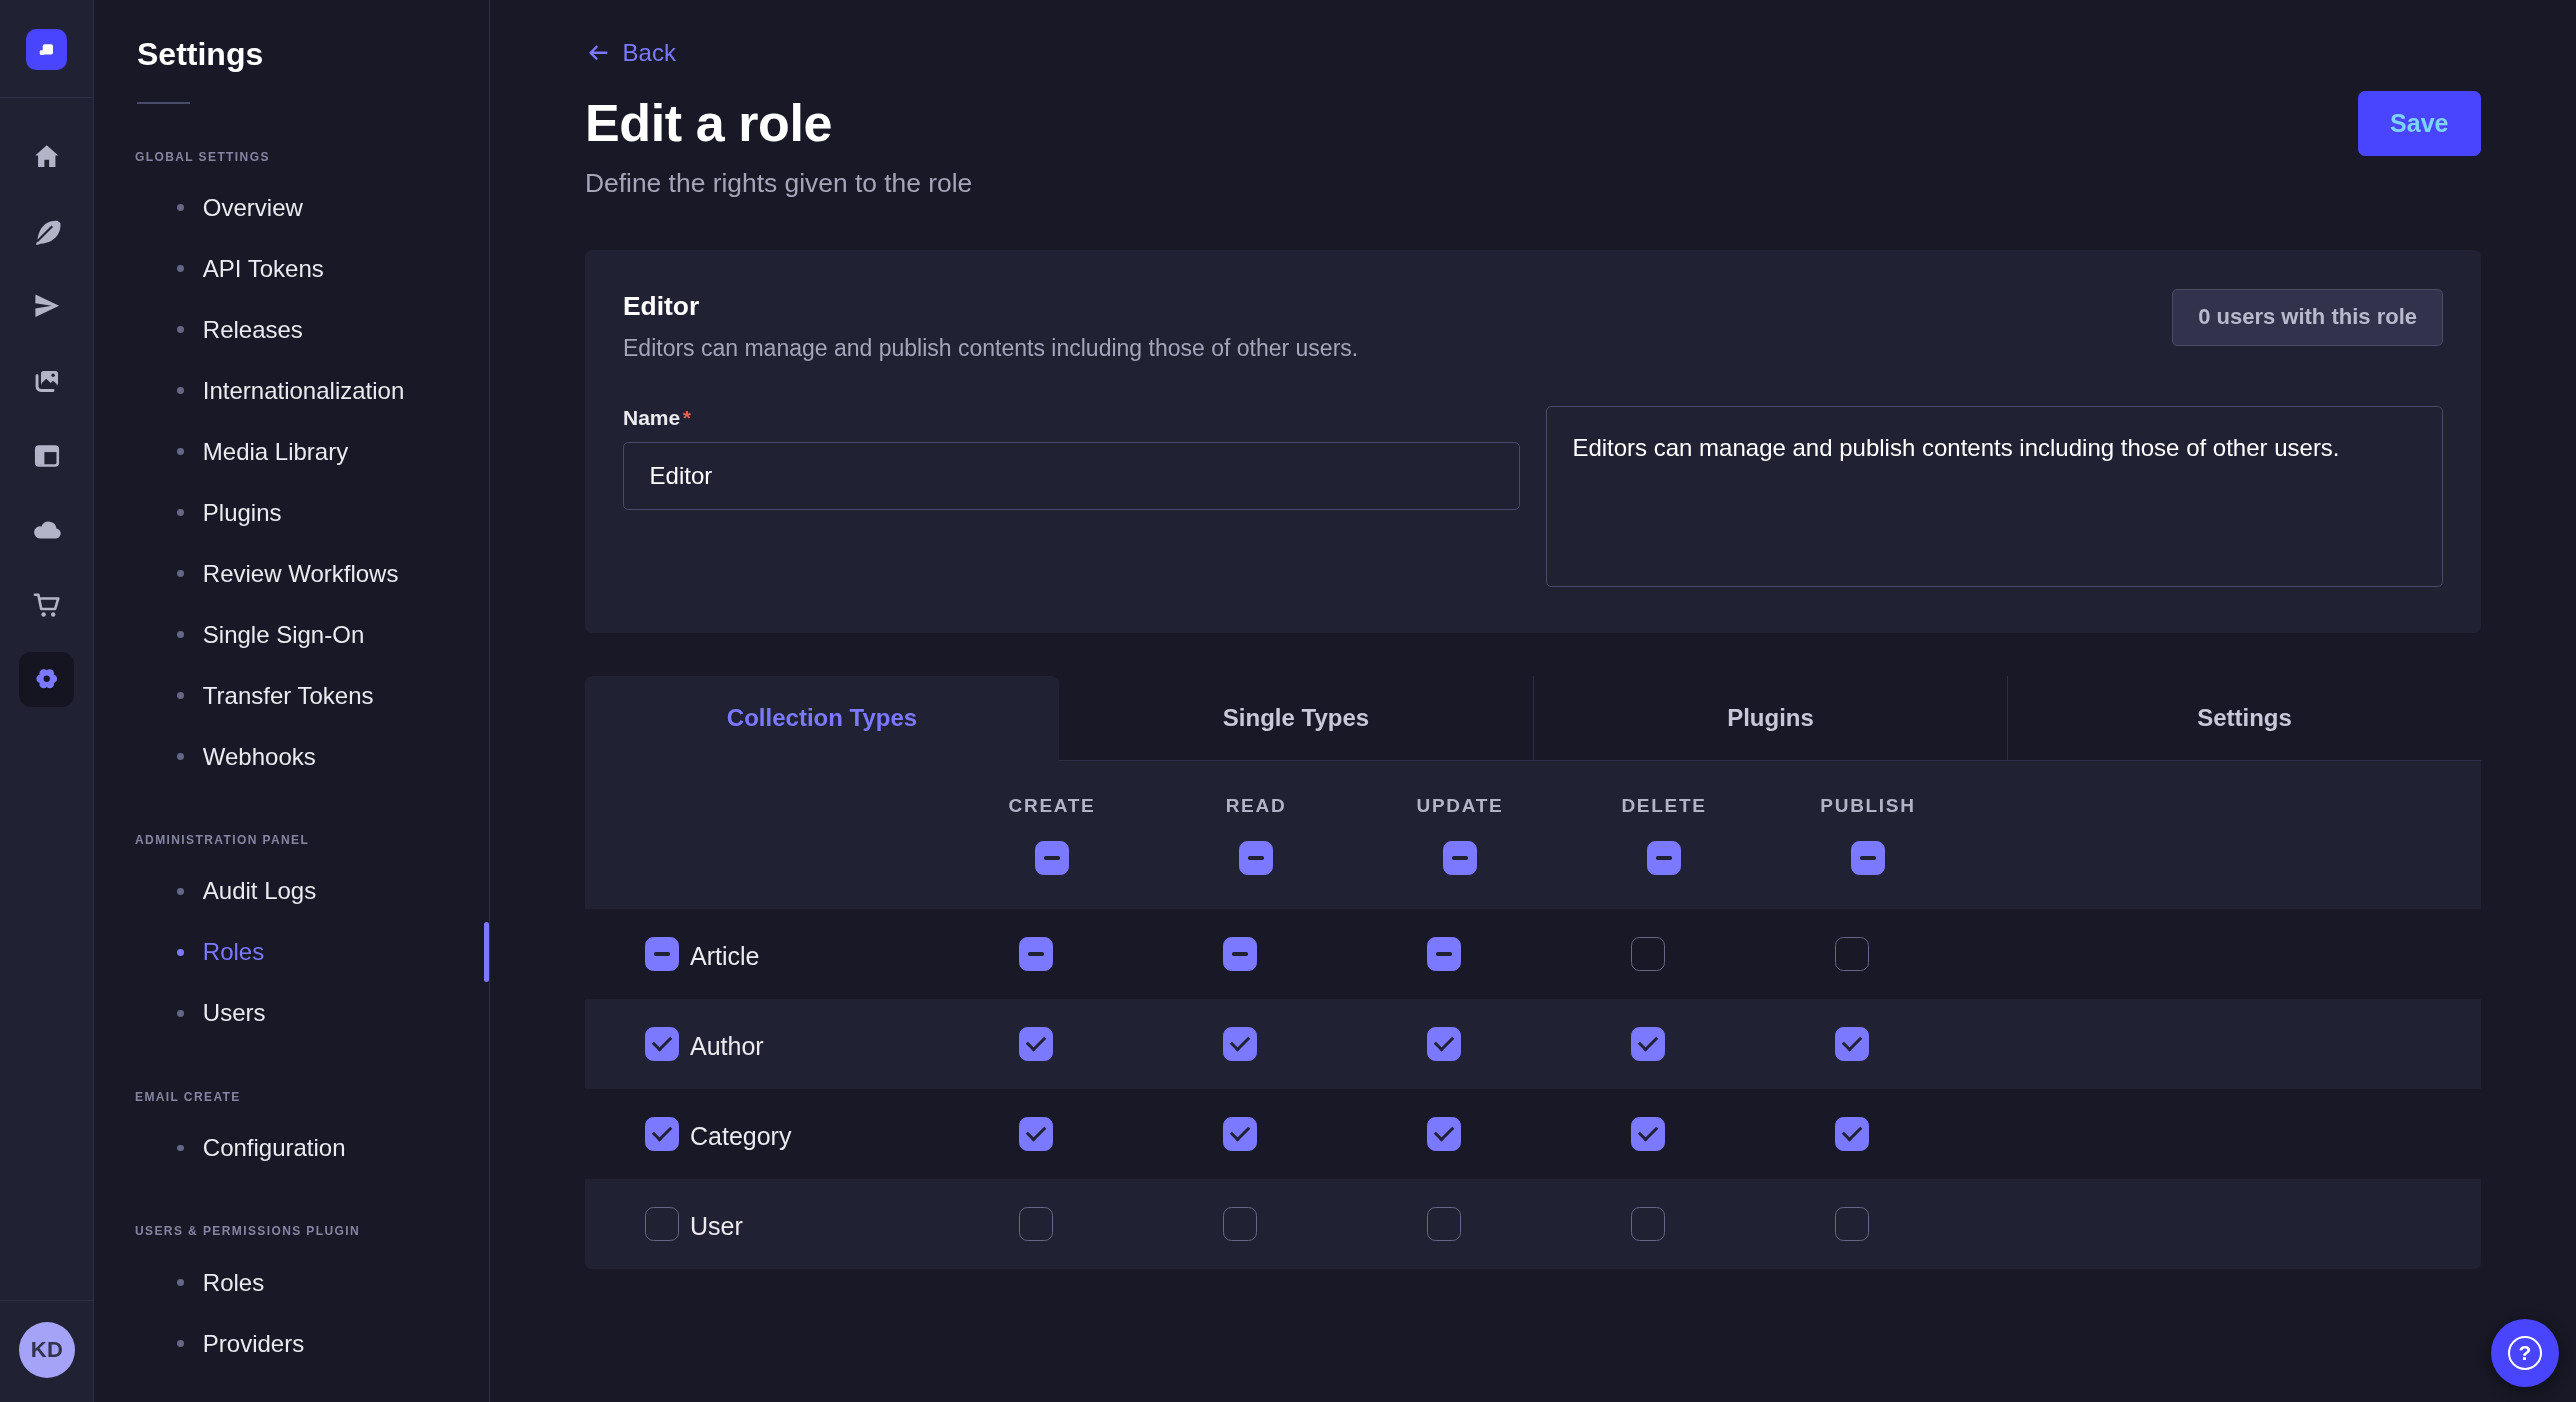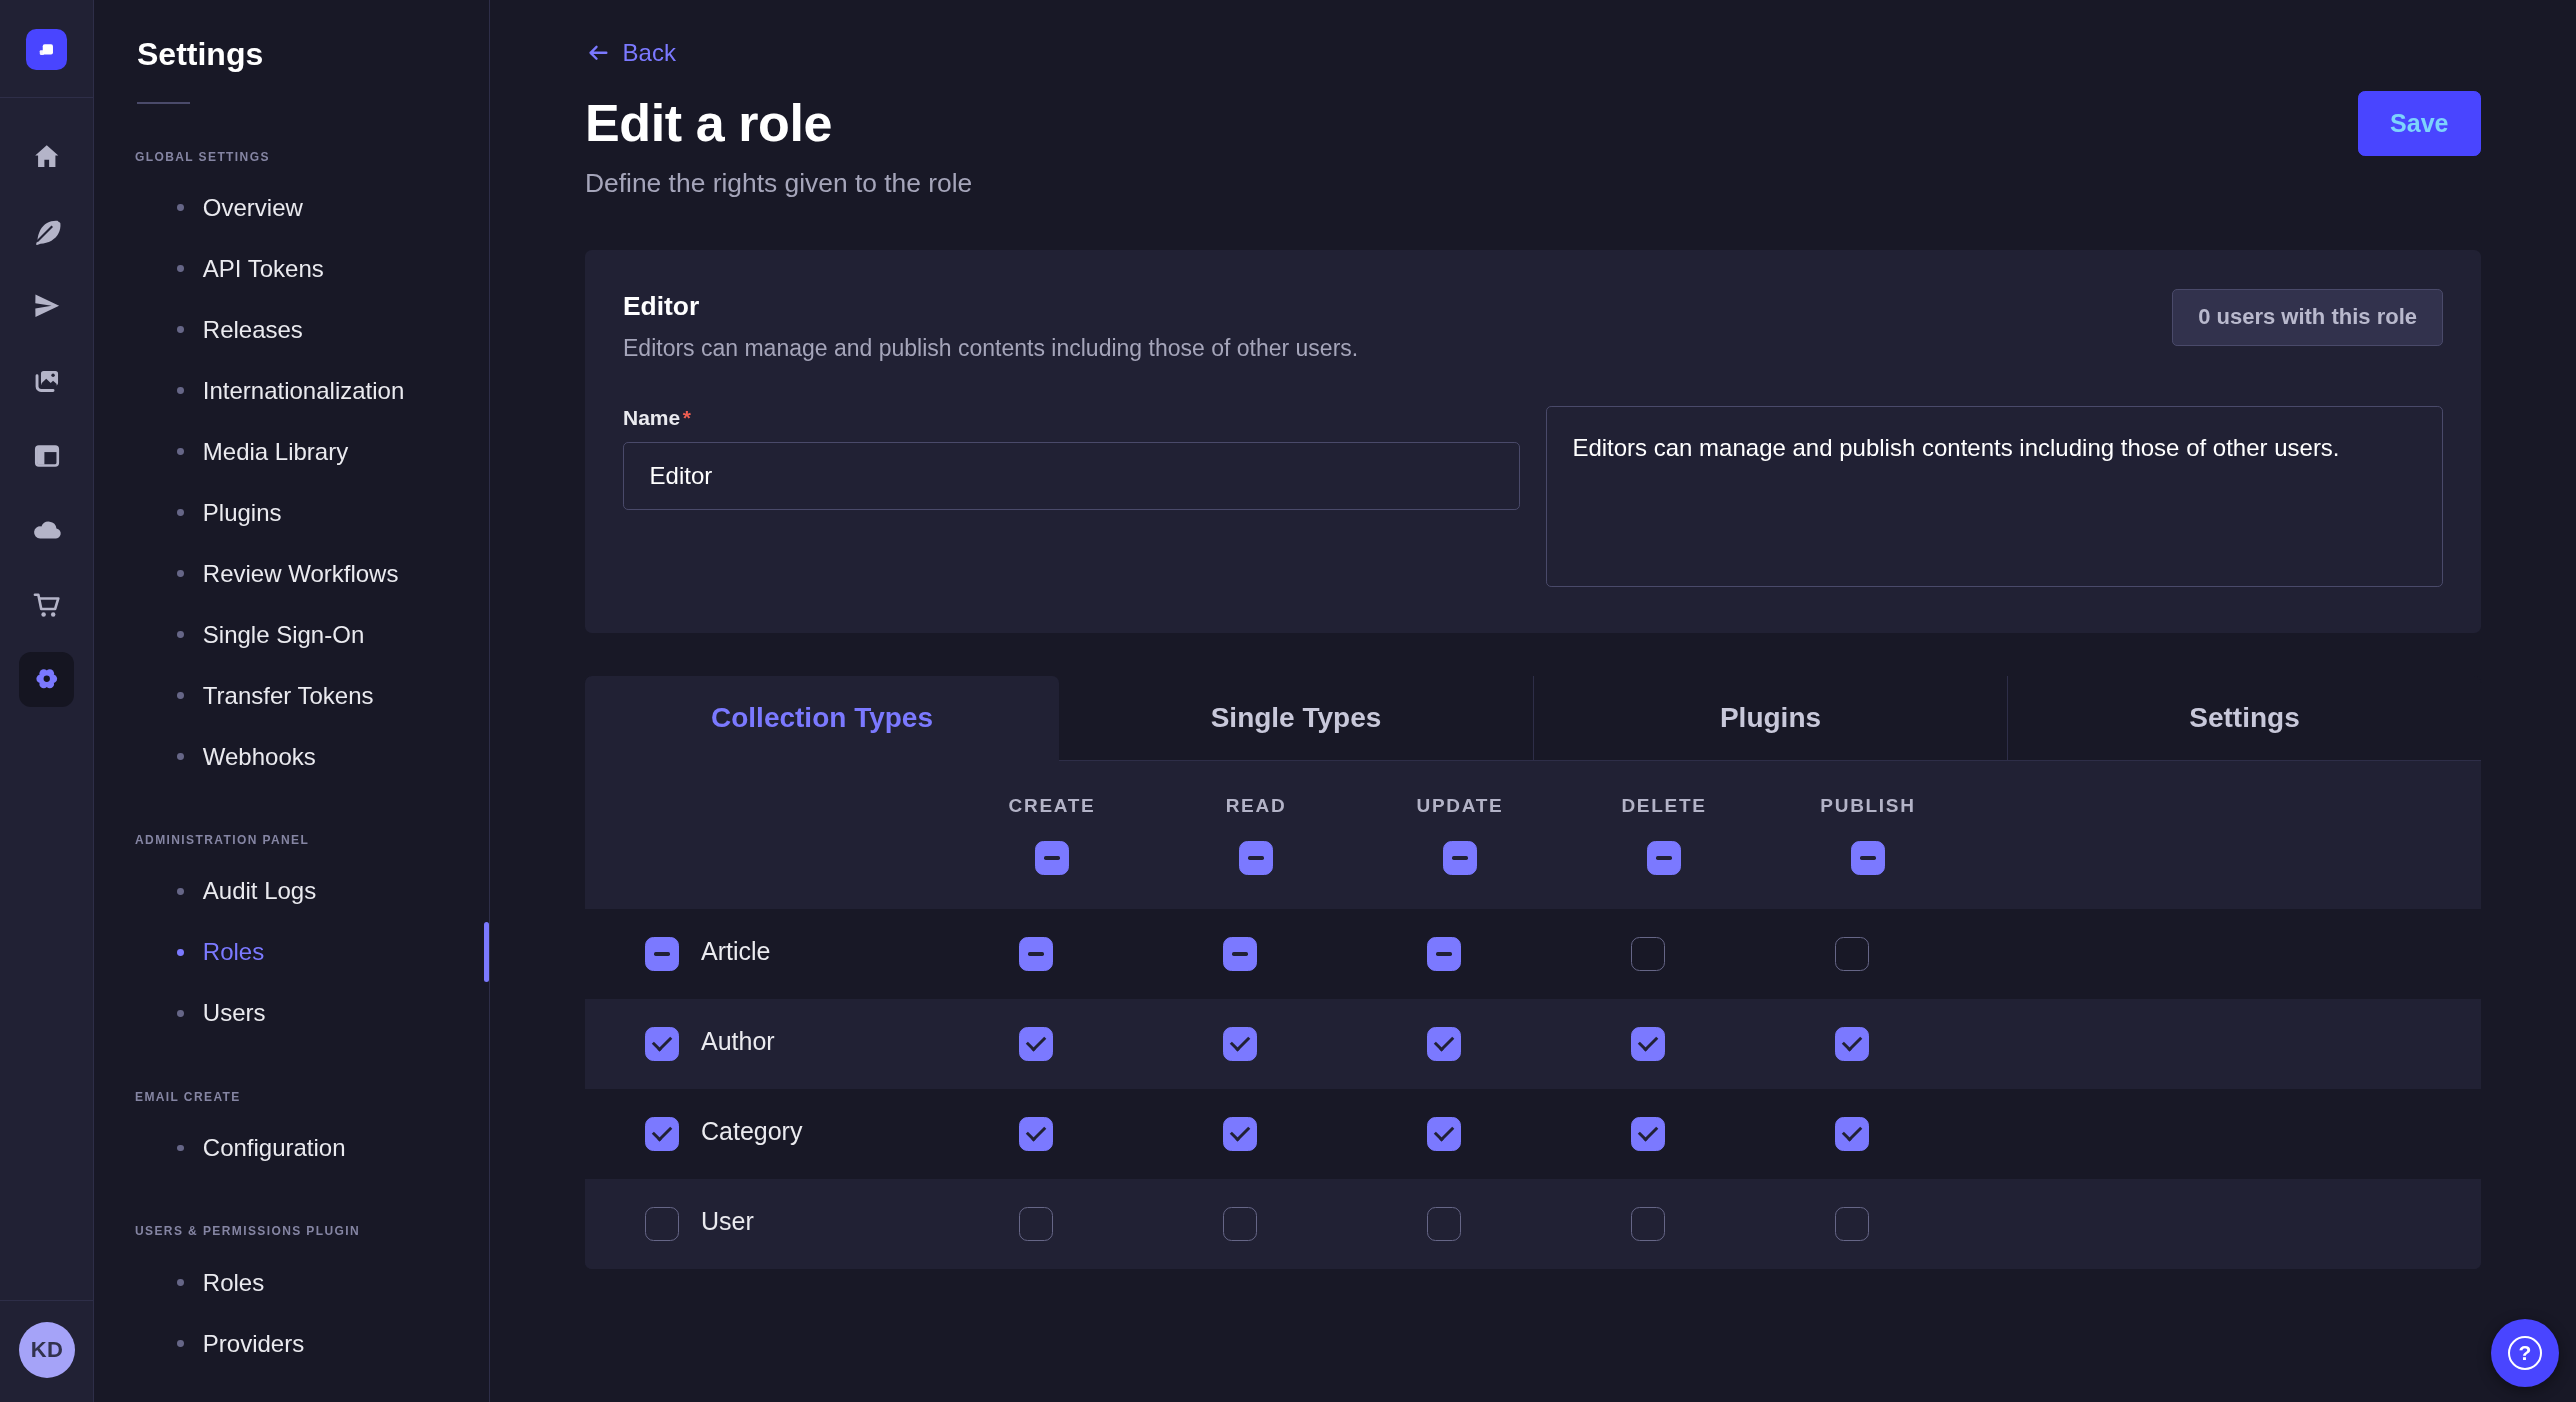--- a/index.html
+++ b/index.html
@@ -124,38 +124,38 @@
     border-radius:5.1px;color:var(--text);font-size:24px;line-height:34px;
     padding:24px 25.6px;outline:none;resize:none;overflow:hidden;
     font-family:"Liberation Sans","DejaVu Sans",sans-serif;
   }
 
   
   .perm-card{margin-top:43px;border-radius:6.8px;overflow:hidden;background:var(--panel);}
   .tabbar{display:flex;height:85px;background:var(--bg);}
   .tab{
     width:25%;display:flex;align-items:center;justify-content:center;
-    font-size:28px;color:#c8c8da;cursor:pointer;
+    font-size:24px;color:#c8c8da;cursor:pointer;
     border-bottom:1.7px solid var(--border);background:var(--bg);
   }
   .tab + .tab{border-left:0.9px solid var(--border);font-weight:bold;}
   .tab.active{
     background:var(--panel);color:var(--accent-light);font-weight:600;
     border-bottom:none;border-left:none;border-radius:6.8px 6.8px 0 0;
   }
   .tab.active + .tab{border-left:none;}
   .perm-grid{display:grid;grid-template-columns:349px repeat(5,204px) 1fr;align-items:center;}
   .perm-header{padding:34px 0 34px 16px;background:var(--panel);}
   .perm-header .colhead{display:flex;flex-direction:column;align-items:center;gap:24px;}
   .col-label{
     font-size:19px;font-weight:700;letter-spacing:1.7px;color:#b3b3c7;text-transform:uppercase;
   }
   .perm-row{height:90px;background:var(--panel);}
   .perm-row.dark{background:var(--bg);}
-  .row-head{display:flex;align-items:flex-start;gap:22px;padding-left:60px;}
+  .row-head{display:flex;align-items:flex-end;gap:11px;padding-left:60px;}
   .row-label{font-size:25px;color:var(--text-soft);}
   .cellbox{display:flex;justify-content:center;}
 
   
   .cb{
     width:34px;height:34px;border-radius:8.5px;border:1.7px solid #666687;
     background:transparent;display:flex;align-items:center;justify-content:center;
     cursor:pointer;flex-shrink:0;
   }
   .cb[data-state="checked"],.cb[data-state="indeterminate"]{

